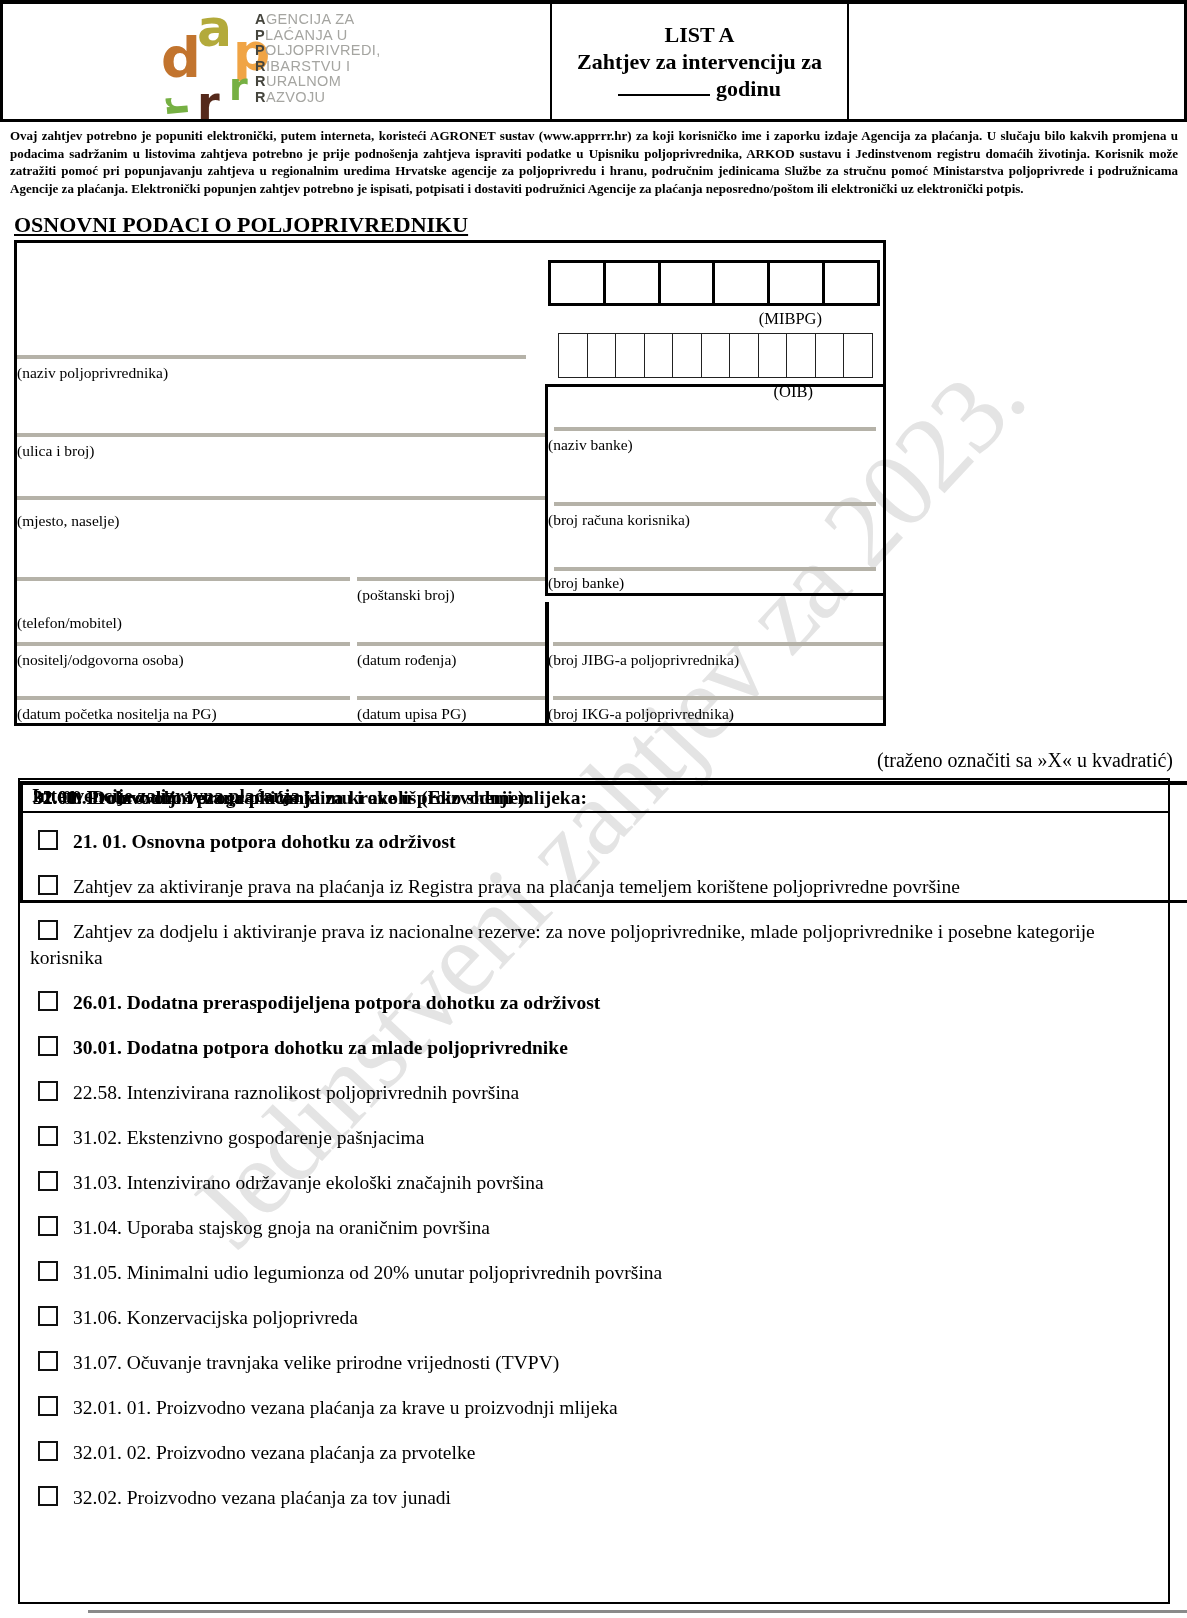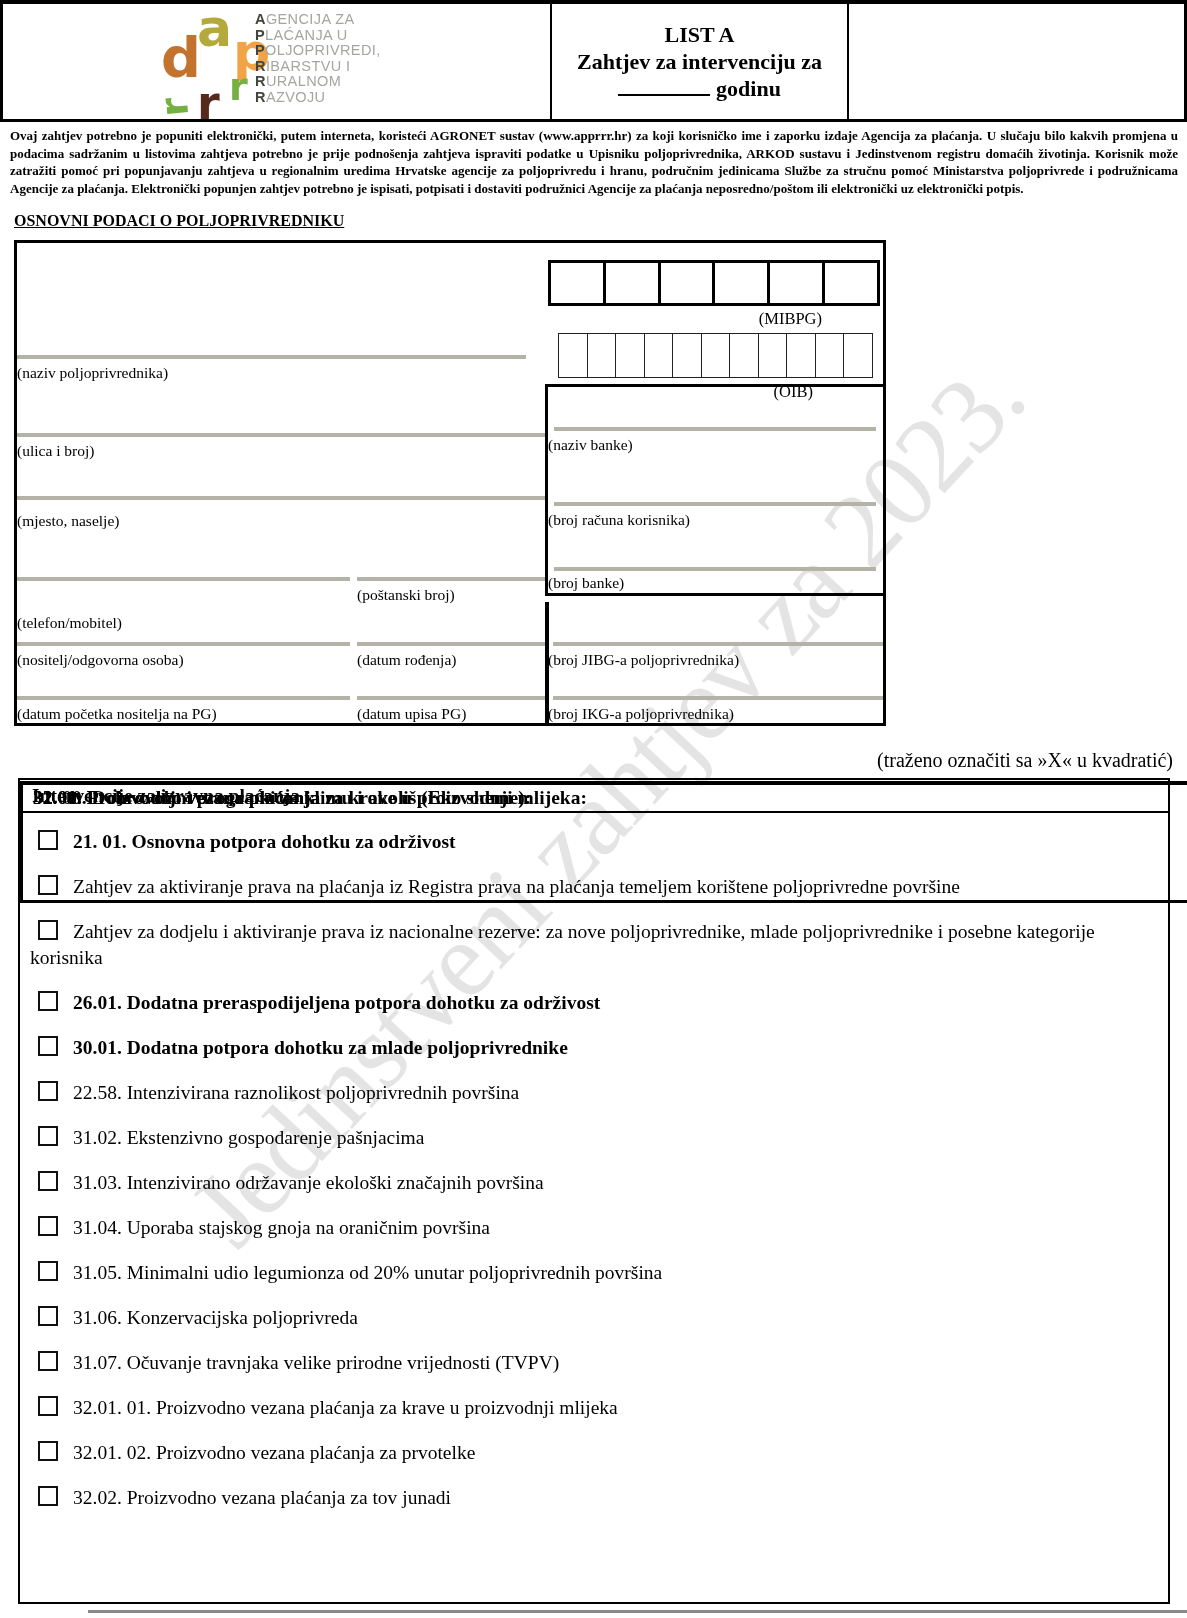--- a/index.html
+++ b/index.html
@@ -30,21 +30,21 @@
   .fl5{left:44px;top:76px;font-size:46px;}
   .fl6{left:12px;top:84px;font-size:38px;transform:rotate(-95deg);}
   .logo-text{position:absolute;left:252px;top:8px;font-family:"Liberation Sans",sans-serif;
              font-size:14.5px;line-height:15.5px;letter-spacing:0.4px;text-transform:uppercase;}
   .logo-text .lt-first{font-weight:bold;color:#45453d;}
   .logo-text .lt-rest{color:#a5a5a1;}
   
   .intro{position:absolute;left:10px;top:127px;width:1168px;z-index:1;
          font-size:13px;font-weight:bold;line-height:17.5px;text-align:justify;}
   
-  .sec-heading{position:absolute;left:14px;top:212px;z-index:1;font-size:16px;font-weight:bold;text-decoration:underline;}
+  .sec-heading{position:absolute;left:14px;top:212px;z-index:1;font-size:22px;font-weight:bold;text-decoration:underline;}
   
   .farmer{position:absolute;left:14px;top:240px;width:872px;height:486px;border:3px solid #000;
           box-sizing:border-box;z-index:1;}
   .fline{position:absolute;height:4px;background:#b5b2a8;}
   .flabel{position:absolute;font-size:15.5px;text-align:left;}
   .cellrow{position:absolute;display:flex;}
   .mibpg-cell{flex:1;border:3px solid #000;box-sizing:border-box;margin-left:-3px;background:transparent;}
   .mibpg-cell:first-child{margin-left:0;}
   .oib-cell{flex:1;border:1px solid #222;box-sizing:border-box;margin-left:-1px;background:transparent;}
   .oib-cell:first-child{margin-left:0;}

